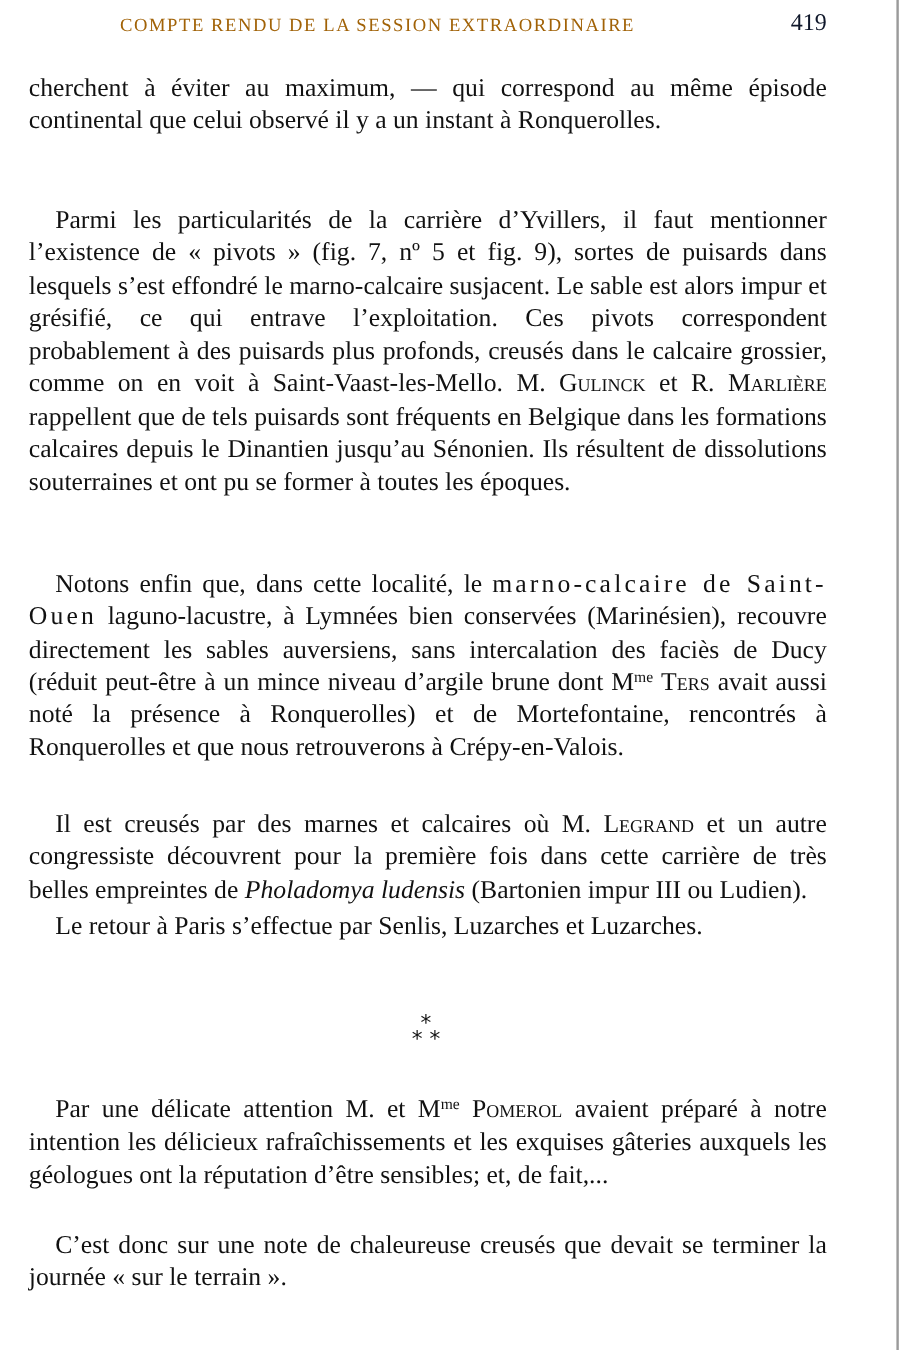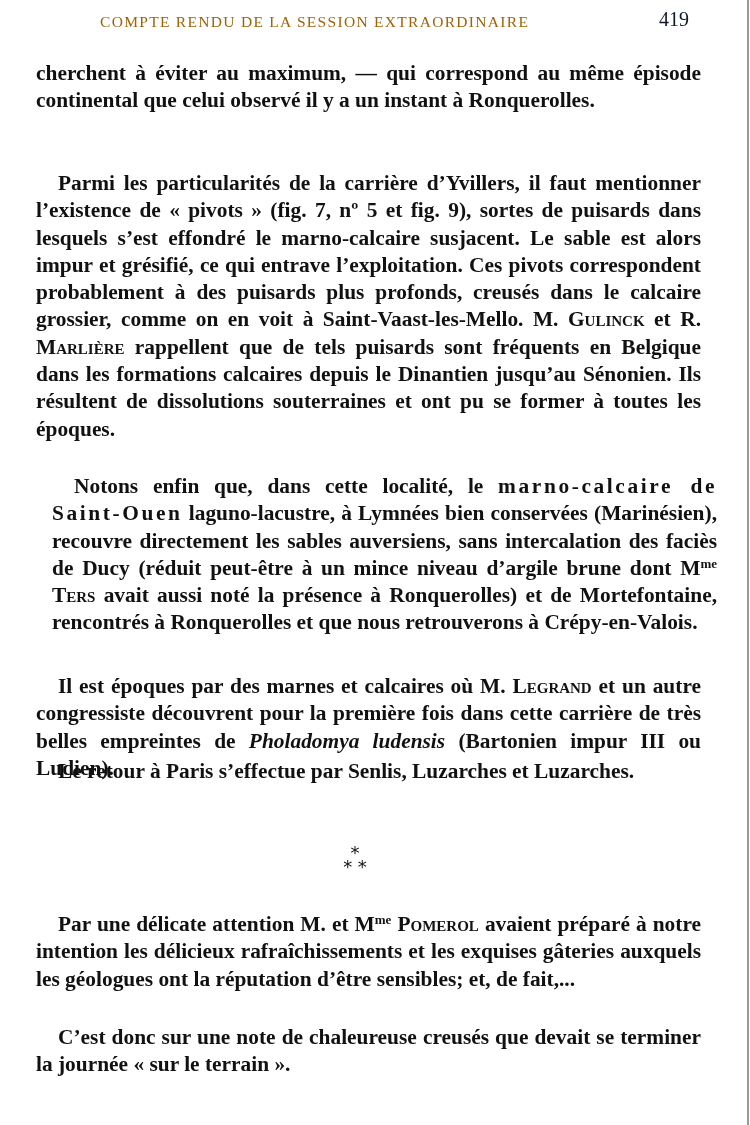--- a/index.html
+++ b/index.html
@@ -49,41 +49,40 @@
     .page-number {
       position: absolute;
       right: 0;
       top: 2px;
       font-family: "Liberation Serif", serif;
       font-size: 20px;
       color: #0f172a;
     }
     .text {
       position: absolute;
-      left: 12px;
+      left: 0;
       width: 665px;
       font-family: "Liberation Serif", serif;
       font-size: 21.4px;
       line-height: 27.3px;
       text-align: justify;
       hyphens: none;
-      font-weight: bold;
     }
     .text p {
       margin: 0;
       text-align: justify;
     }
     .indent { text-indent: 22px; }
     .sc { font-variant: small-caps; }
     .spaced { letter-spacing: 2.6px; }
     .sup { font-size: 13px; vertical-align: 7px; line-height: 0; }
     .italic { font-style: italic; margin-top: 29px; }
     .block1 { top: 60px; }
     .block2 { top: 170px; }
-    .block3 { top: 473px; margin-left: 16px; }
+    .block3 { top: 473px; }
     .block4 { top: 673px; }
     .block5 { top: 758px; }
     .block6 { top: 911px; }
     .block7 { top: 1024px; }
     .asterism {
       position: absolute;
       left: 306px;
       top: 846px;
       width: 50px;
       font-family: "DejaVu Sans", sans-serif;
@@ -112,21 +111,21 @@
 
   <div class="text block2">
     <p class="indent"><span>Parmi les particularités de la carrière d’Yvillers, il faut mentionner l’existence de « pivots » (fig. 7, nº 5 et fig. 9), sortes de puisards dans lesquels s’est effondré le marno-calcaire susjacent. Le sable est alors impur et grésifié, ce qui entrave l’exploitation. Ces pivots correspondent probablement à des puisards plus profonds, creusés dans le calcaire grossier, comme on en voit à Saint-Vaast-les-Mello. M. </span><span class="sc">Gulinck</span><span> et R. </span><span class="sc">Marlière</span><span> rappellent que de tels puisards sont fréquents en Belgique dans les formations calcaires depuis le Dinantien jusqu’au Sénonien. Ils résultent de dissolutions souterraines et ont pu se former à toutes les époques.</span></p>
   </div>
 
   <div class="text block3">
     <p class="indent"><span>Notons enfin que, dans cette localité, le </span><span class="spaced">marno-calcaire de Saint-Ouen</span><span> laguno-lacustre, à Lymnées bien conservées (Marinésien), recouvre directement les sables auversiens, sans intercalation des faciès de Ducy (réduit peut-être à un mince niveau d’argile brune dont M</span><span class="sup">me</span> <span class="sc">Ters</span><span> avait aussi noté la présence à Ronquerolles) et de Mortefontaine, rencontrés à Ronquerolles et que nous retrouverons à Crépy-en-Valois.</span></p>
   </div>
 
   <div class="text block4">
-    <p class="indent"><span>Il est époques par des marnes et calcaires où M. </span><span class="sc">Legrand</span><span> et un autre congressiste découvrent pour la première fois dans cette carrière de très belles empreintes de </span><span class="italic">Pholadomya ludensis</span><span> (Bartonien impur III ou Ludien).</span></p>
+    <p class="indent"><span>Il est creusés par des marnes et calcaires où M. </span><span class="sc">Legrand</span><span> et un autre congressiste découvrent pour la première fois dans cette carrière de très belles empreintes de </span><span class="italic">Pholadomya ludensis</span><span> (Bartonien impur III ou Ludien).</span></p>
   </div>
 
   <div class="text block5">
     <p class="indent">Le retour à Paris s’effectue par Senlis, Luzarches et Luzarches.</p>
   </div>
 
   <div class="asterism">
     <div>*</div>
     <div>* *</div>
   </div>

